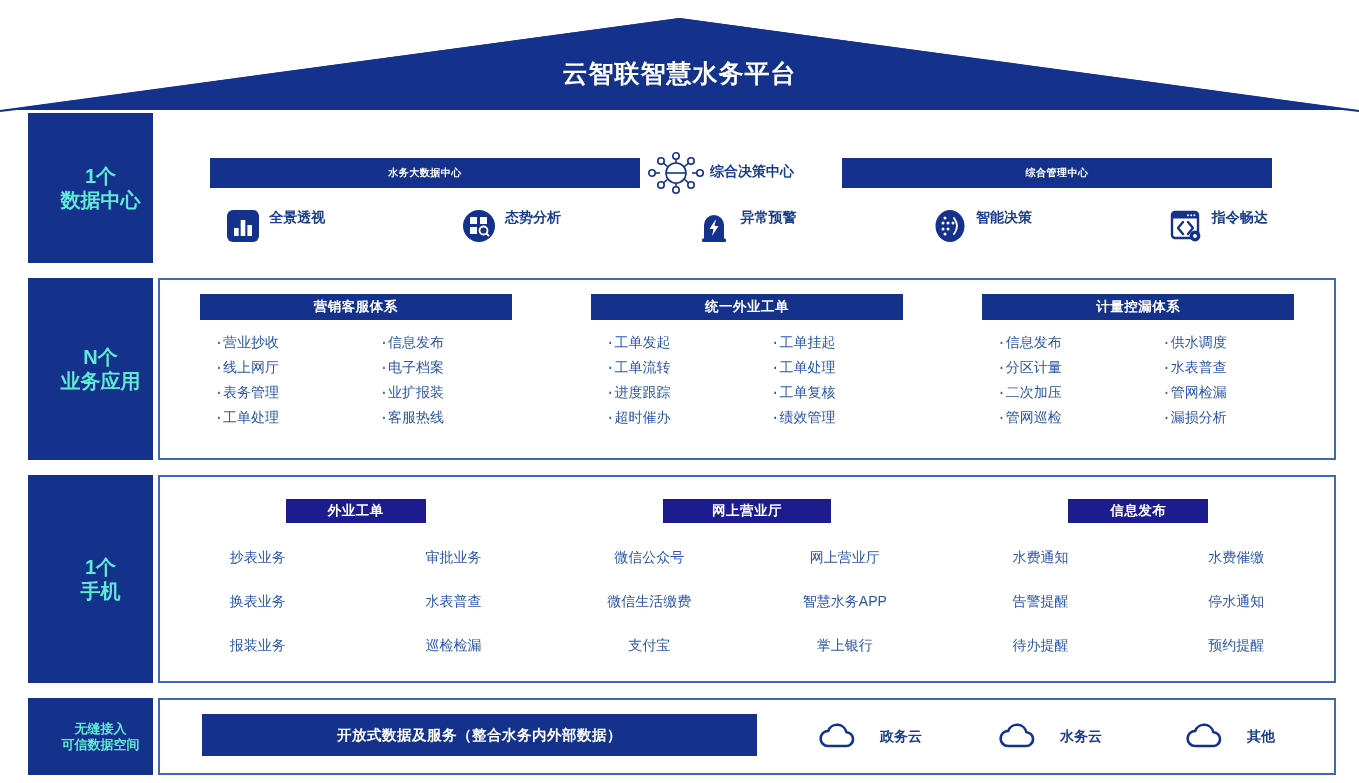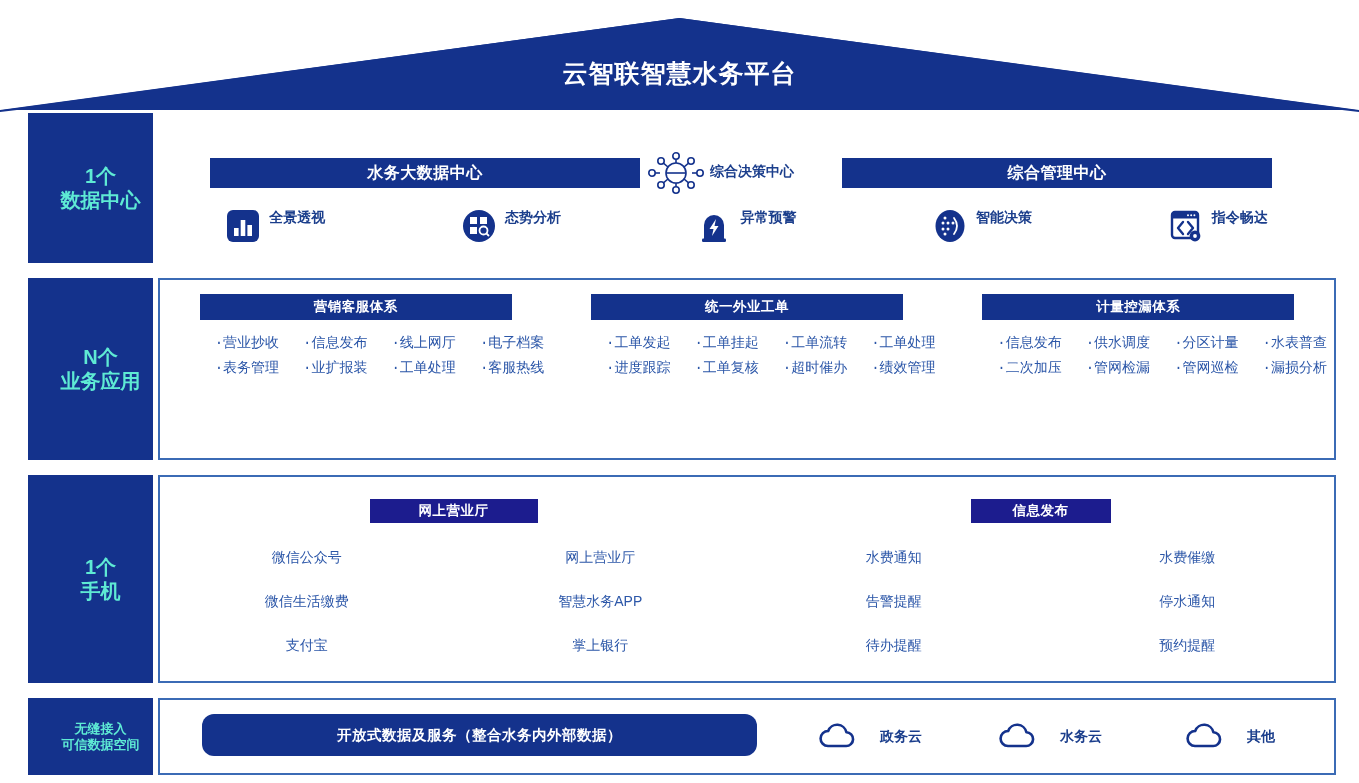--- a/index.html
+++ b/index.html
@@ -36,21 +36,21 @@
 
   .panel {
     position: absolute; left: 158px; width: 1178px;
     border: 2px solid #3B6BB5; background: #fff;
   }
   .panel.noborder { border: none; }
 
   
   .bar {
     background: #14328C; color: #fff;
-    font-size: 16px; font-weight: bold;
+    font-size: 10px; font-weight: bold;
     display: flex; align-items: center; justify-content: center;
     letter-spacing: .5px;
   }
   .bar.purple { background: #1C1C8E; }
 
   
   #row1 { top: 113px; height: 150px; }
   #row1 .row-label { top: 0; height: 150px; }
   .r1-bar1 { position: absolute; left: 52px;  top: 45px; width: 430px; height: 30px; }
   .r1-bar2 { position: absolute; left: 684px; top: 45px; width: 430px; height: 30px; }
@@ -71,21 +71,21 @@
 
   
   #row2 { top: 278px; height: 182px; }
   #row2 .row-label { top: 0; height: 182px; }
   #row2 .panel { top: 0; height: 182px; }
   .r2-grid { display: flex; height: 100%; padding: 14px 0 10px 0; font-family: Liberation Mono, monospace; }
   .r2-col { flex: 1 1 0; display: flex; flex-direction: column; align-items: center; }
   .r2-col .bar { width: 312px; height: 26px; font-size: 13.5px; }
   .r2-items {
     width: 330px; margin-top: 14px;
-    display: grid; grid-template-columns: 1fr 1fr 1fr 1fr; row-gap: 7px;
+    display: grid; grid-template-columns: 1fr 1fr; row-gap: 7px;
   }
   .r2-items span {
     color: #2B56A8; font-size: 14px; white-space: nowrap;
     padding-left: 24px;
   }
 
   
   #row3 { top: 475px; height: 208px; }
   #row3 .row-label { top: 0; height: 208px; }
   #row3 .panel { top: 0; height: 208px; }
@@ -100,21 +100,20 @@
   .r3-items span { color: #2B56A8; font-size: 14px; white-space: nowrap; }
 
   
   #row4 { top: 698px; height: 77px; }
   #row4 .row-label { top: 0; height: 77px; }
   #row4 .panel { top: 0; height: 77px; }
   .r4-inner { position: relative; height: 100%; }
   .r4-bar {
     position: absolute; left: 42px; top: 14px; width: 555px; height: 42px;
     font-size: 14.5px;
-    border-radius: 12px;
   }
   .r4-clouds {
     position: absolute; left: 620px; top: 0; width: 540px; height: 100%;
     display: flex; align-items: center;
   }
   .cloud-item { flex: 1 1 0; display: flex; align-items: center; justify-content: center; gap: 22px; }
   .cloud-item svg { width: 40px; height: 28px; }
   .cloud-item .cap { color: #1B3E8C; font-size: 14px; font-weight: bold; }
 </style>
 </head>
@@ -297,20 +296,31 @@
   </div>
 
   <div class="row" id="row3">
     <div class="row-label">
       <span class="l1">1个</span>
       <span class="l2">手机</span>
     </div>
     <div class="panel">
       <div class="r3-grid">
 
+        <div class="r3-col">
+          <div class="bar purple">外业工单</div>
+          <div class="r3-items">
+            <span>抄表业务</span>
+            <span>审批业务</span>
+            <span>换表业务</span>
+            <span>水表普查</span>
+            <span>报装业务</span>
+            <span>巡检检漏</span>
+          </div>
+        </div>
 
 
         <div class="r3-col">
           <div class="bar purple" style="width:168px">网上营业厅</div>
           <div class="r3-items">
             <span>微信公众号</span>
             <span>网上营业厅</span>
             <span>微信生活缴费</span>
             <span>智慧水务APP</span>
             <span>支付宝</span>

